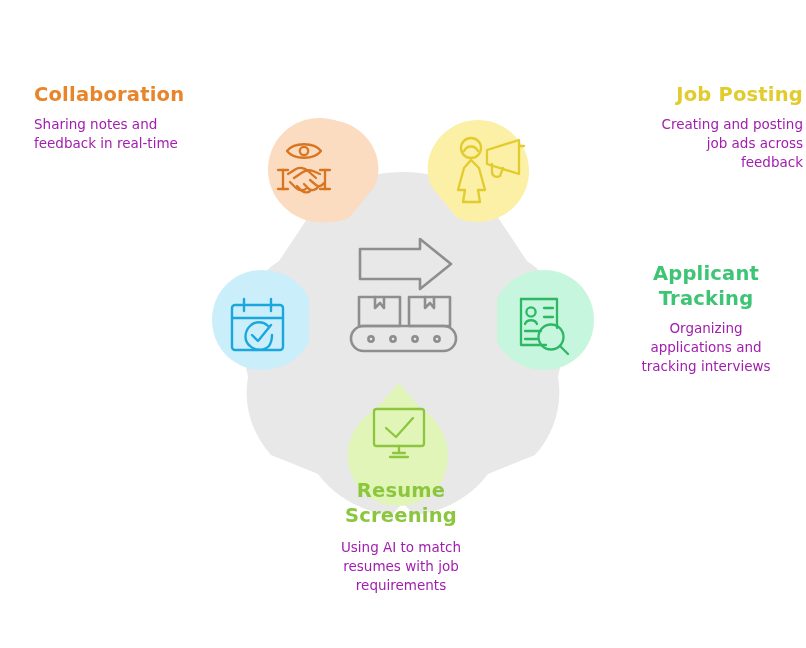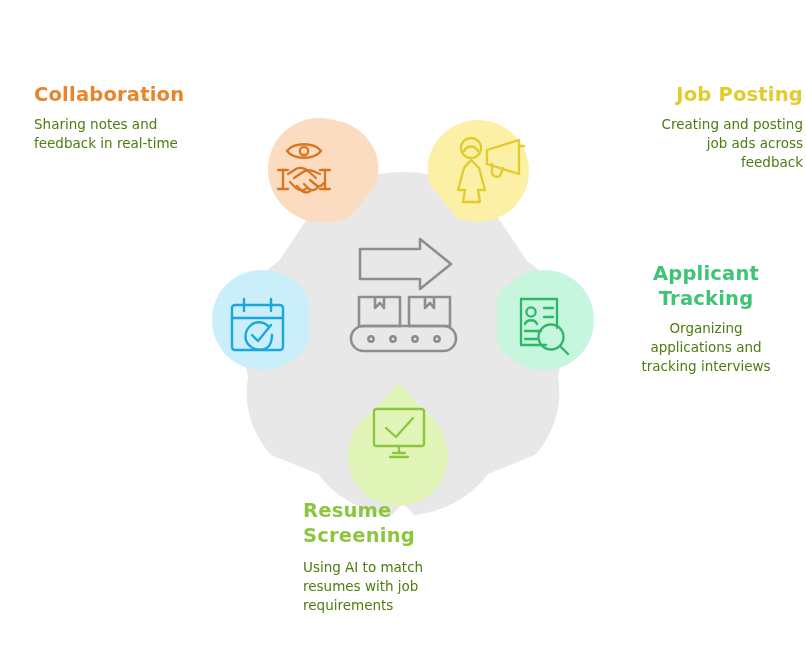--- a/index.html
+++ b/index.html
@@ -33,21 +33,21 @@
     line-height: 25px;
     letter-spacing: 0.2px;
     margin: 0 0 8px 0;
     white-space: pre-line;
   }
   .label-desc {
     font-family: "DejaVu Sans", sans-serif;
     font-weight: normal;
     font-size: 13.5px;
     line-height: 19px;
-    color: #4d7c0f;
+    color: #a21caf;
     margin: 0;
     white-space: pre-line;
   }
 
   
   #block-collaboration {
     left: 34px;
     top: 82px;
     width: 206px;
   }
@@ -67,21 +67,21 @@
   #block-applicant {
     left: 616px;
     top: 261px;
     width: 180px;
     text-align: center;
   }
   #block-resume {
     left: 303px;
     top: 478px;
     width: 196px;
-    margin-top: 20px;
+    text-align: center;
   }
   #block-resume .label-title { margin-bottom: 10px; }
 </style>
 </head>
 <body>
 
 <svg id="canvas" viewBox="0 0 806 648">
 
   <g>
     <path d="

